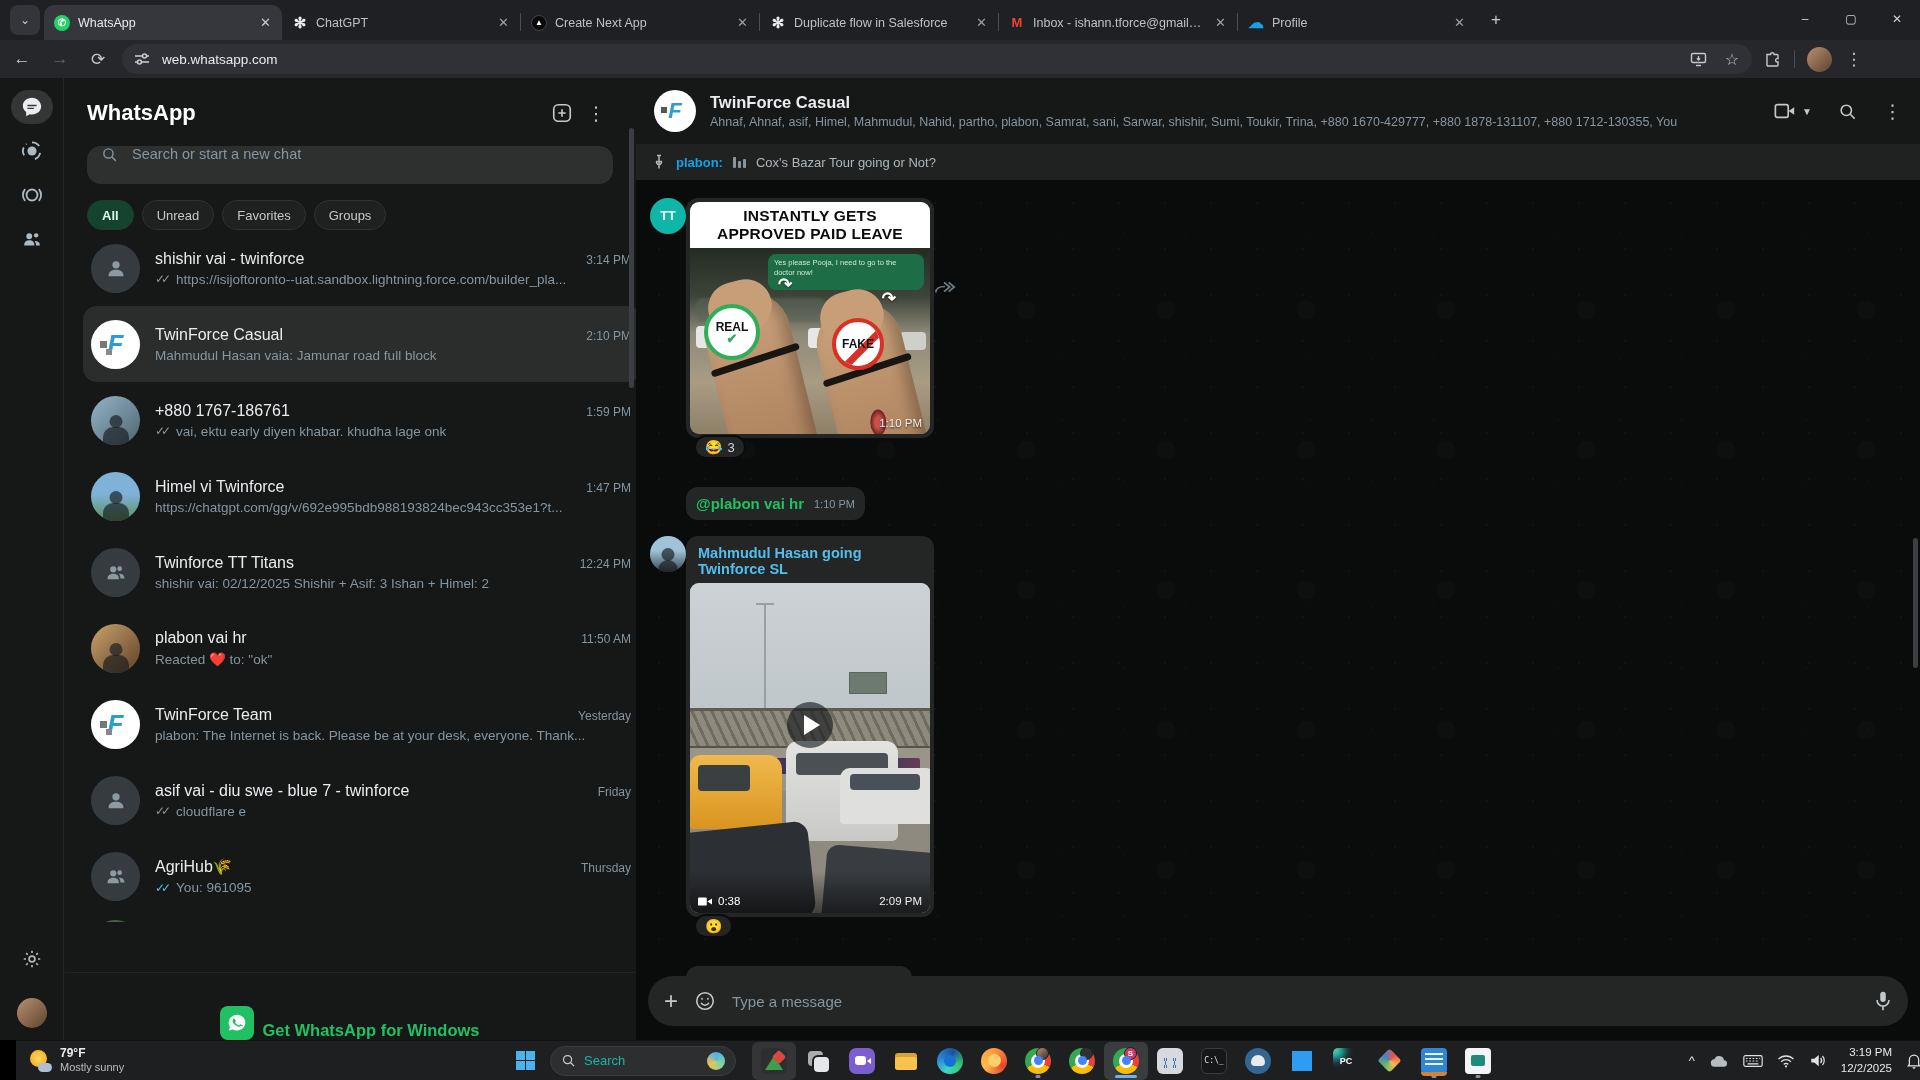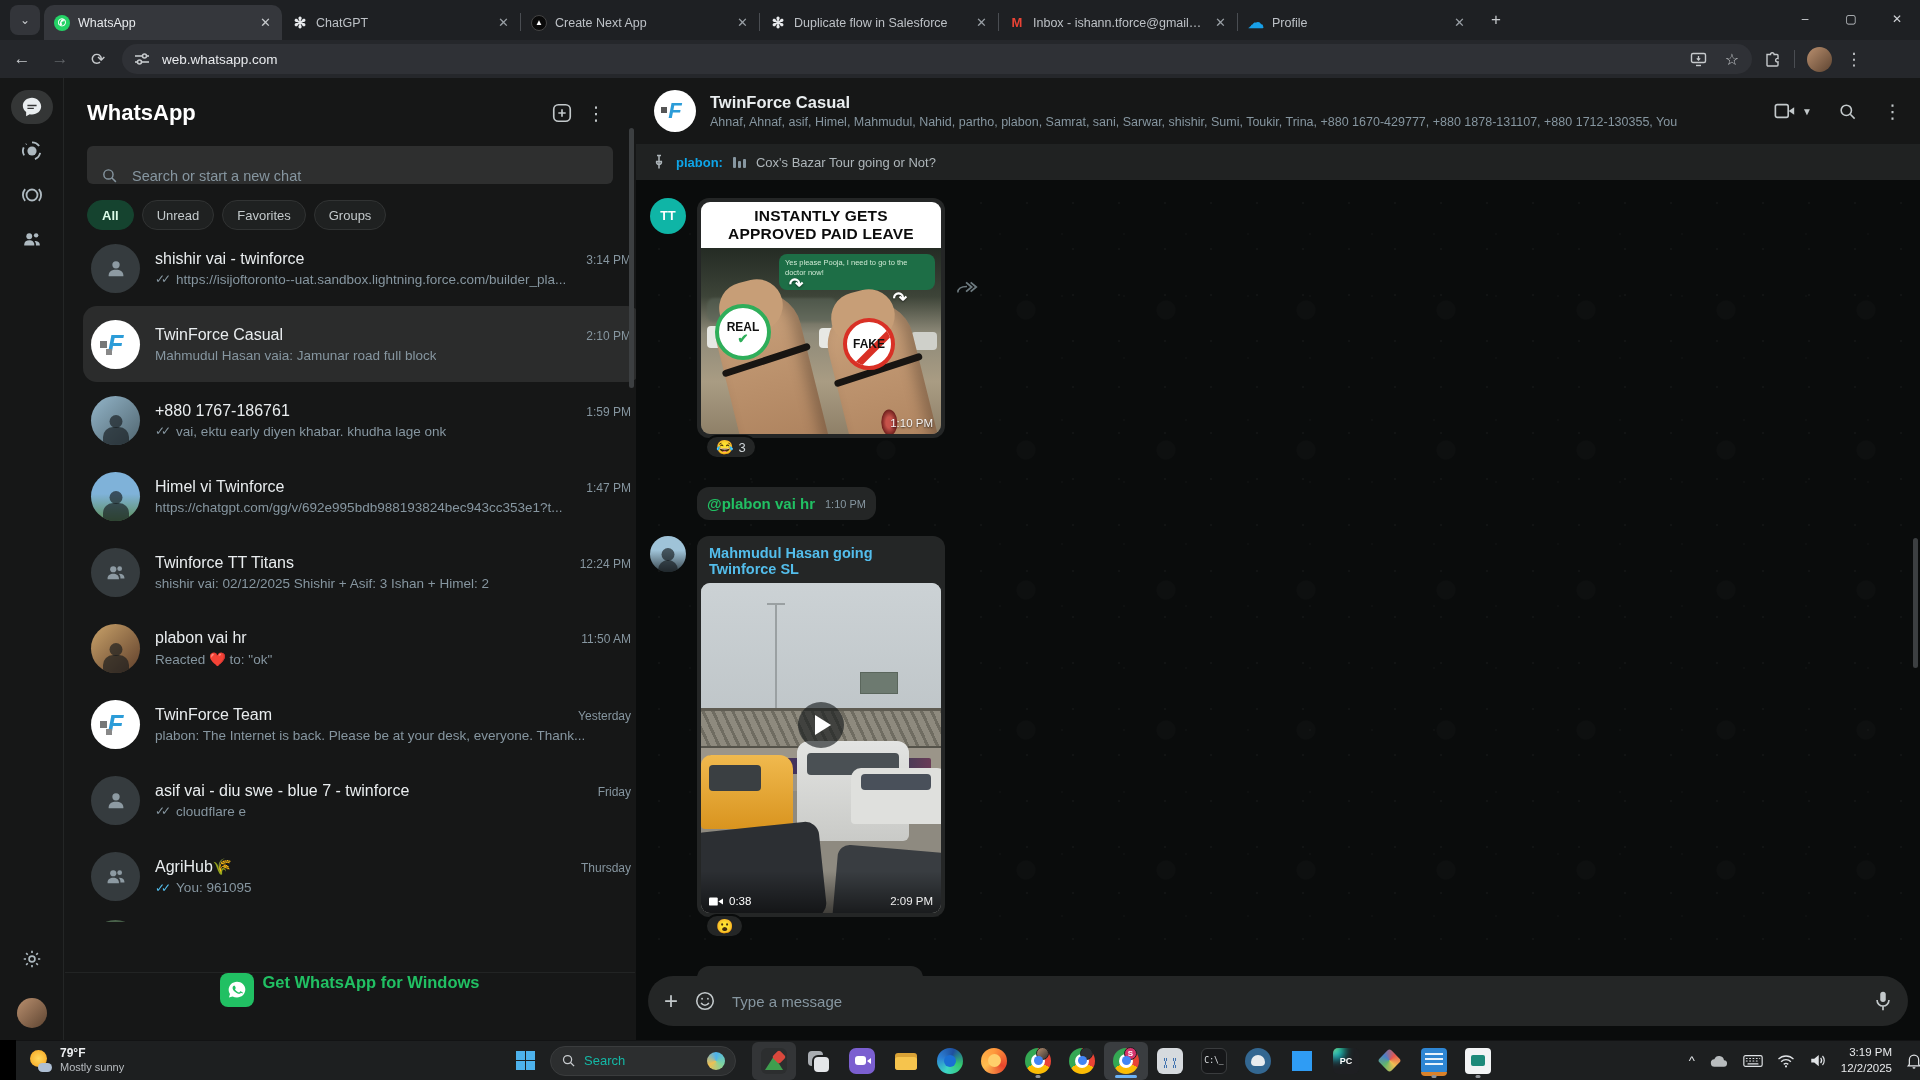--- a/index.html
+++ b/index.html
@@ -43,21 +43,21 @@
 .railbtn{width:42px;height:34px;border-radius:17px;display:flex;align-items:center;justify-content:center;margin-bottom:10px;color:#aebac1}
 .railbtn.active{background:#343636;color:#e9edef}
 .railspacer{flex:1}
 .rail-avatar{width:30px;height:30px;border-radius:50%;background:linear-gradient(135deg,#b98f6e,#5d4431);margin-top:12px}
 
 
 #sidebar{position:absolute;left:65px;top:0;width:570px;height:962px;background:#161717}
 #sb-header{display:flex;align-items:center;padding:18px 22px 8px 22px}
 #sb-title{font-size:22px;font-weight:bold;color:#fff;flex:1}
 .sb-act{width:34px;height:34px;display:flex;align-items:center;justify-content:center;color:#c3c9cb;font-size:20px}
-#sb-search{margin:8px 22px;height:38px;border-radius:6px;background:#2e2f2f;display:flex;align-items:flex-end;padding:0 14px;gap:14px}
+#sb-search{margin:8px 22px;height:38px;border-radius:14px;background:#2e2f2f;display:flex;align-items:flex-start;padding:0 14px;gap:14px}
 #sb-search .ph{color:#8696a0;font-size:14.5px}
 #filters{display:flex;gap:8px;padding:8px 22px 12px 22px}
 .chip{height:30px;padding:0 14px;border-radius:15px;display:flex;align-items:center;font-size:13px;background:#1f2121;border:1px solid #313333;color:#c3c9cb}
 .chip.active{background:#15432f;border-color:#15432f;color:#dcfce9;font-weight:bold}
 #chatlist{position:absolute;left:12px;top:152px;width:570px;height:692px;overflow:hidden}
 .chatrow{position:relative;height:76px;display:flex;align-items:center;padding:0 16px 0 14px}
 .chatrow.selected{background:#2b2c2c;border-radius:14px;margin:0 6px;padding:0 10px 0 8px}
 .avatar{width:49px;height:49px;border-radius:50%;flex:none;margin-right:15px;position:relative;overflow:hidden;display:flex;align-items:center;justify-content:center}
 .av-default{background:#353b3e;color:#8d9a a2}
 .av-group{background:#353b3e}
@@ -73,21 +73,21 @@
 .sil::before{content:"";position:absolute;top:-12px;left:50%;transform:translateX(-50%);width:13px;height:13px;border-radius:50%;background:rgba(20,25,28,.65)}
 .rowtext{flex:1;min-width:0}
 .rowtop{display:flex;align-items:baseline}
 .cname{flex:1;color:#e9edef;font-size:16px;white-space:nowrap;overflow:hidden;text-overflow:ellipsis}
 .ctime{color:#8696a0;font-size:12px;margin-left:8px;flex:none}
 .cprev{display:flex;align-items:center;gap:4px;color:#8696a0;font-size:13.5px;margin-top:4px;white-space:nowrap;overflow:hidden}
 .cprev .txt{overflow:hidden;text-overflow:ellipsis}
 .ticks{font-size:12px;letter-spacing:-4px;padding-right:5px;flex:none}
 .ticks.grey{color:#8696a0}.ticks.blue{color:#53bdeb}
 #sb-scrollbar{position:absolute;right:1px;top:50px;width:5px;height:260px;border-radius:3px;background:#3c3f41}
-#sb-banner{position:absolute;left:0;bottom:0;width:570px;height:68px;display:flex;align-items:flex-start;justify-content:center;gap:8px;border-top:1px solid #222424}
+#sb-banner{position:absolute;left:0;bottom:0;width:570px;height:68px;display:flex;align-items:flex-end;justify-content:center;gap:8px;border-top:1px solid #222424}
 .wa-sq{width:34px;height:34px;border-radius:8px;background:#21c063;display:flex;align-items:center;justify-content:center}
 #sb-banner .btxt{color:#21c063;font-size:16.5px;font-weight:bold}
 
 
 #chat{position:absolute;left:636px;top:0;width:1284px;height:962px;background:#0a0c0c}
 #chat-header{position:absolute;left:0;top:0;width:1284px;height:66px;background:#161717;display:flex;align-items:center;padding:0 18px;z-index:5}
 .chav{width:42px;height:42px;border-radius:50%;background:#fff;position:relative;overflow:hidden;display:flex;align-items:center;justify-content:center;flex:none}
 .chav .f{font-weight:900;font-size:22px;color:#2b9cd8;font-style:italic}
 .chav .sq{position:absolute;left:7px;top:17px;width:6px;height:6px;background:#555}
 .chtext{margin-left:14px;flex:1;min-width:0}
@@ -101,21 +101,21 @@
 #pinned .ptext{color:#aeb6ba;font-size:13px}
 .pollbars{display:inline-flex;align-items:flex-end;gap:2px;height:11px}
 .pollbars i{width:3px;background:#8696a0;border-radius:1px}
 .pollbars i:nth-child(1){height:11px}.pollbars i:nth-child(2){height:7px}.pollbars i:nth-child(3){height:9px}
 
 #messages{position:absolute;left:0;top:102px;width:1284px;height:796px;
  background-color:#0a0c0c;
  background-image:radial-gradient(rgba(255,255,255,.030) 1.3px,transparent 1.5px),radial-gradient(rgba(255,255,255,.020) 1px,transparent 1.2px),radial-gradient(rgba(255,255,255,.015) 9px,transparent 10px);
  background-size:46px 46px,62px 62px,140px 140px;background-position:0 0,23px 23px,40px 60px;
  padding:18px 0 0 14px}
-.msgrow{display:flex;gap:11px}
+.msgrow{display:flex;}
 .msg-avatar{width:36px;height:36px;border-radius:50%;flex:none;display:flex;align-items:center;justify-content:center;position:relative;overflow:hidden}
 .msg-avatar.tt{background:#0fb5a6;color:#fff;font-size:12.5px;font-weight:bold}
 .bubble{background:#242626;border-radius:12px;position:relative}
 .imgbubble{padding:4px;width:248px}
 .reaction{display:inline-flex;align-items:center;gap:5px;background:#242626;border:2px solid #0a0c0c;border-radius:13px;padding:2px 9px;margin:-8px 0 0 8px;position:relative;z-index:2}
 .reaction .emo{font-size:14px}
 .reaction .cnt{font-size:13px;color:#d1d7db}
 .txtbubble{display:inline-flex;align-items:center;gap:10px;padding:8px 10px;margin-top:28px}
 .txtbubble .t{font-size:15px;color:#f97316}
 .txtbubble .t.mention{color:#21c063;font-weight:bold}

